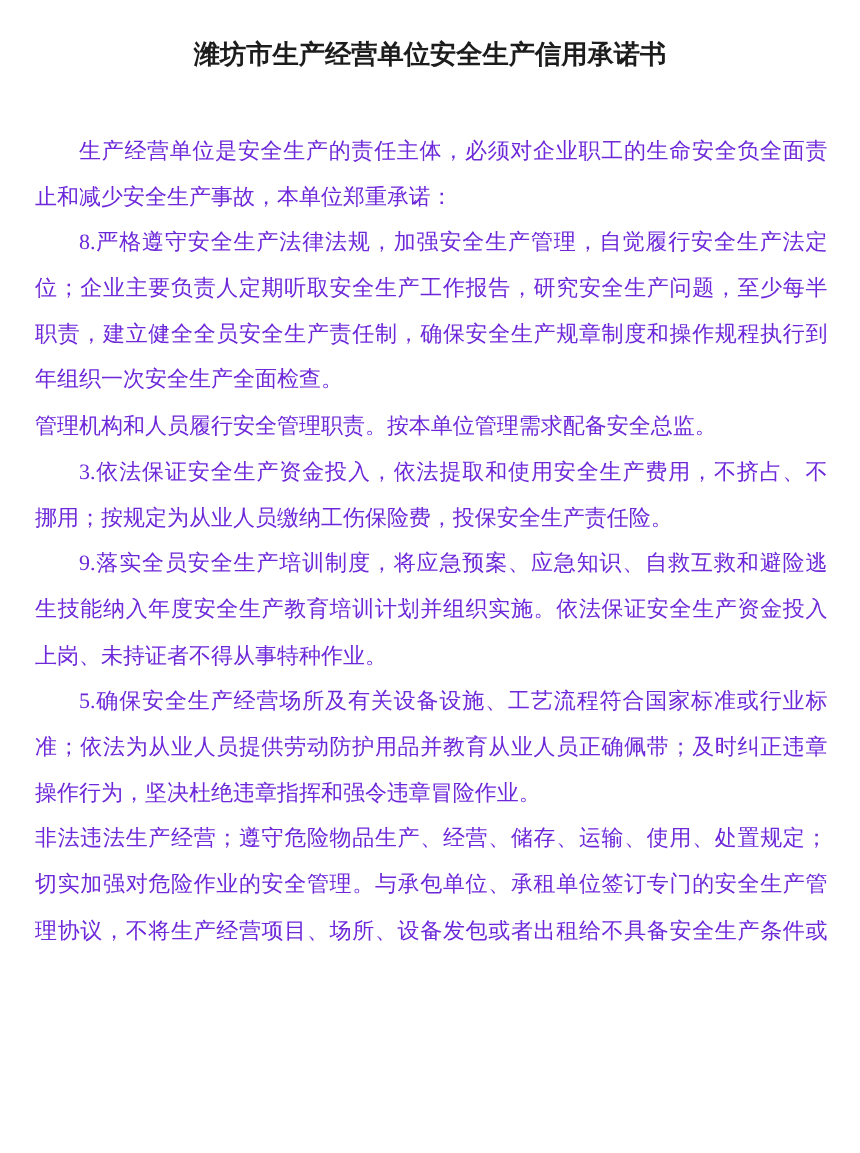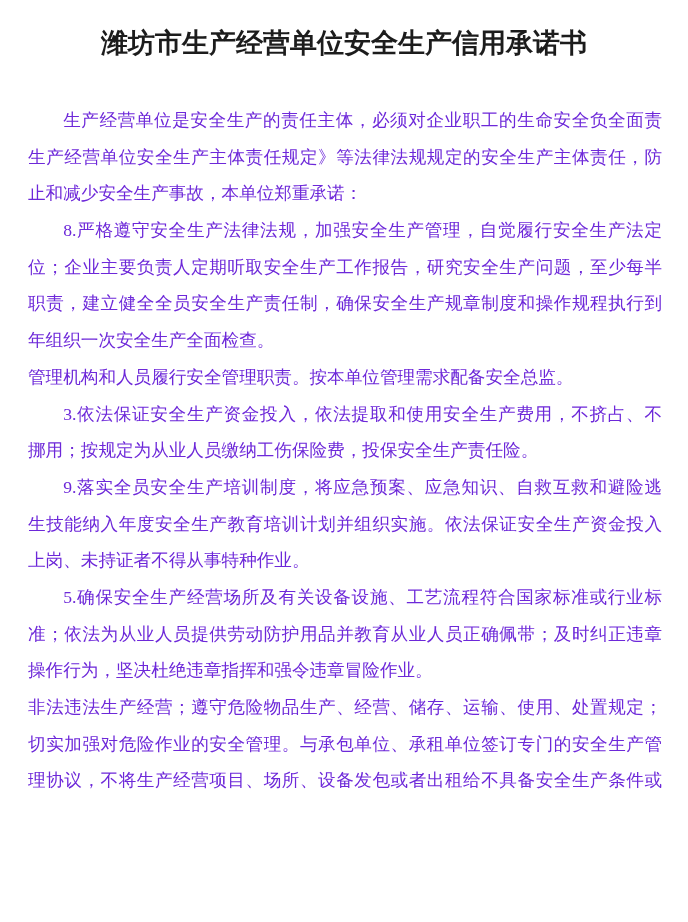--- a/index.html
+++ b/index.html
@@ -12,21 +12,21 @@
     width: 688px;
     height: 922px;
     background: #ffffff;
     color: #1c1c1c;
     font-family: "Liberation Serif", "DejaVu Serif", serif;
     overflow: hidden;
   }
   .doc-title {
     margin: 23px 0 0 0;
     padding: 0;
-    font-size: 27px;
+    font-size: 21px;
     font-weight: bold;
     line-height: 40px;
     text-align: center;
     letter-spacing: 0px;
     color: #1c1c1c;
   }
   .doc-body {
     margin: 39px 26px 0 28px;
     width: 634px;
   }
@@ -48,21 +48,20 @@
     text-align-last: left;
   }
 </style>
 </head>
 <body>
 
 <div class="page">
   <h1 class="doc-title">潍坊市生产经营单位安全生产信用承诺书</h1>
   <div class="doc-body">
       <div class="line first">生产经营单位是安全生产的责任主体，必须对企业职工的生命安全负全面责</div>
-      <div class="line">生产经营单位安全生产主体责任规定》等法律法规规定的安全生产主体责任，防</div>
       <div class="line last">止和减少安全生产事故，本单位郑重承诺：</div>
       <div class="line first">8.严格遵守安全生产法律法规，加强安全生产管理，自觉履行安全生产法定</div>
       <div class="line">位；企业主要负责人定期听取安全生产工作报告，研究安全生产问题，至少每半</div>
       <div class="line">职责，建立健全全员安全生产责任制，确保安全生产规章制度和操作规程执行到</div>
       <div class="line last">年组织一次安全生产全面检查。</div>
       <div class="line last">管理机构和人员履行安全管理职责。按本单位管理需求配备安全总监。</div>
       <div class="line first">3.依法保证安全生产资金投入，依法提取和使用安全生产费用，不挤占、不</div>
       <div class="line last">挪用；按规定为从业人员缴纳工伤保险费，投保安全生产责任险。</div>
       <div class="line first">9.落实全员安全生产培训制度，将应急预案、应急知识、自救互救和避险逃</div>
       <div class="line">生技能纳入年度安全生产教育培训计划并组织实施。依法保证安全生产资金投入</div>

